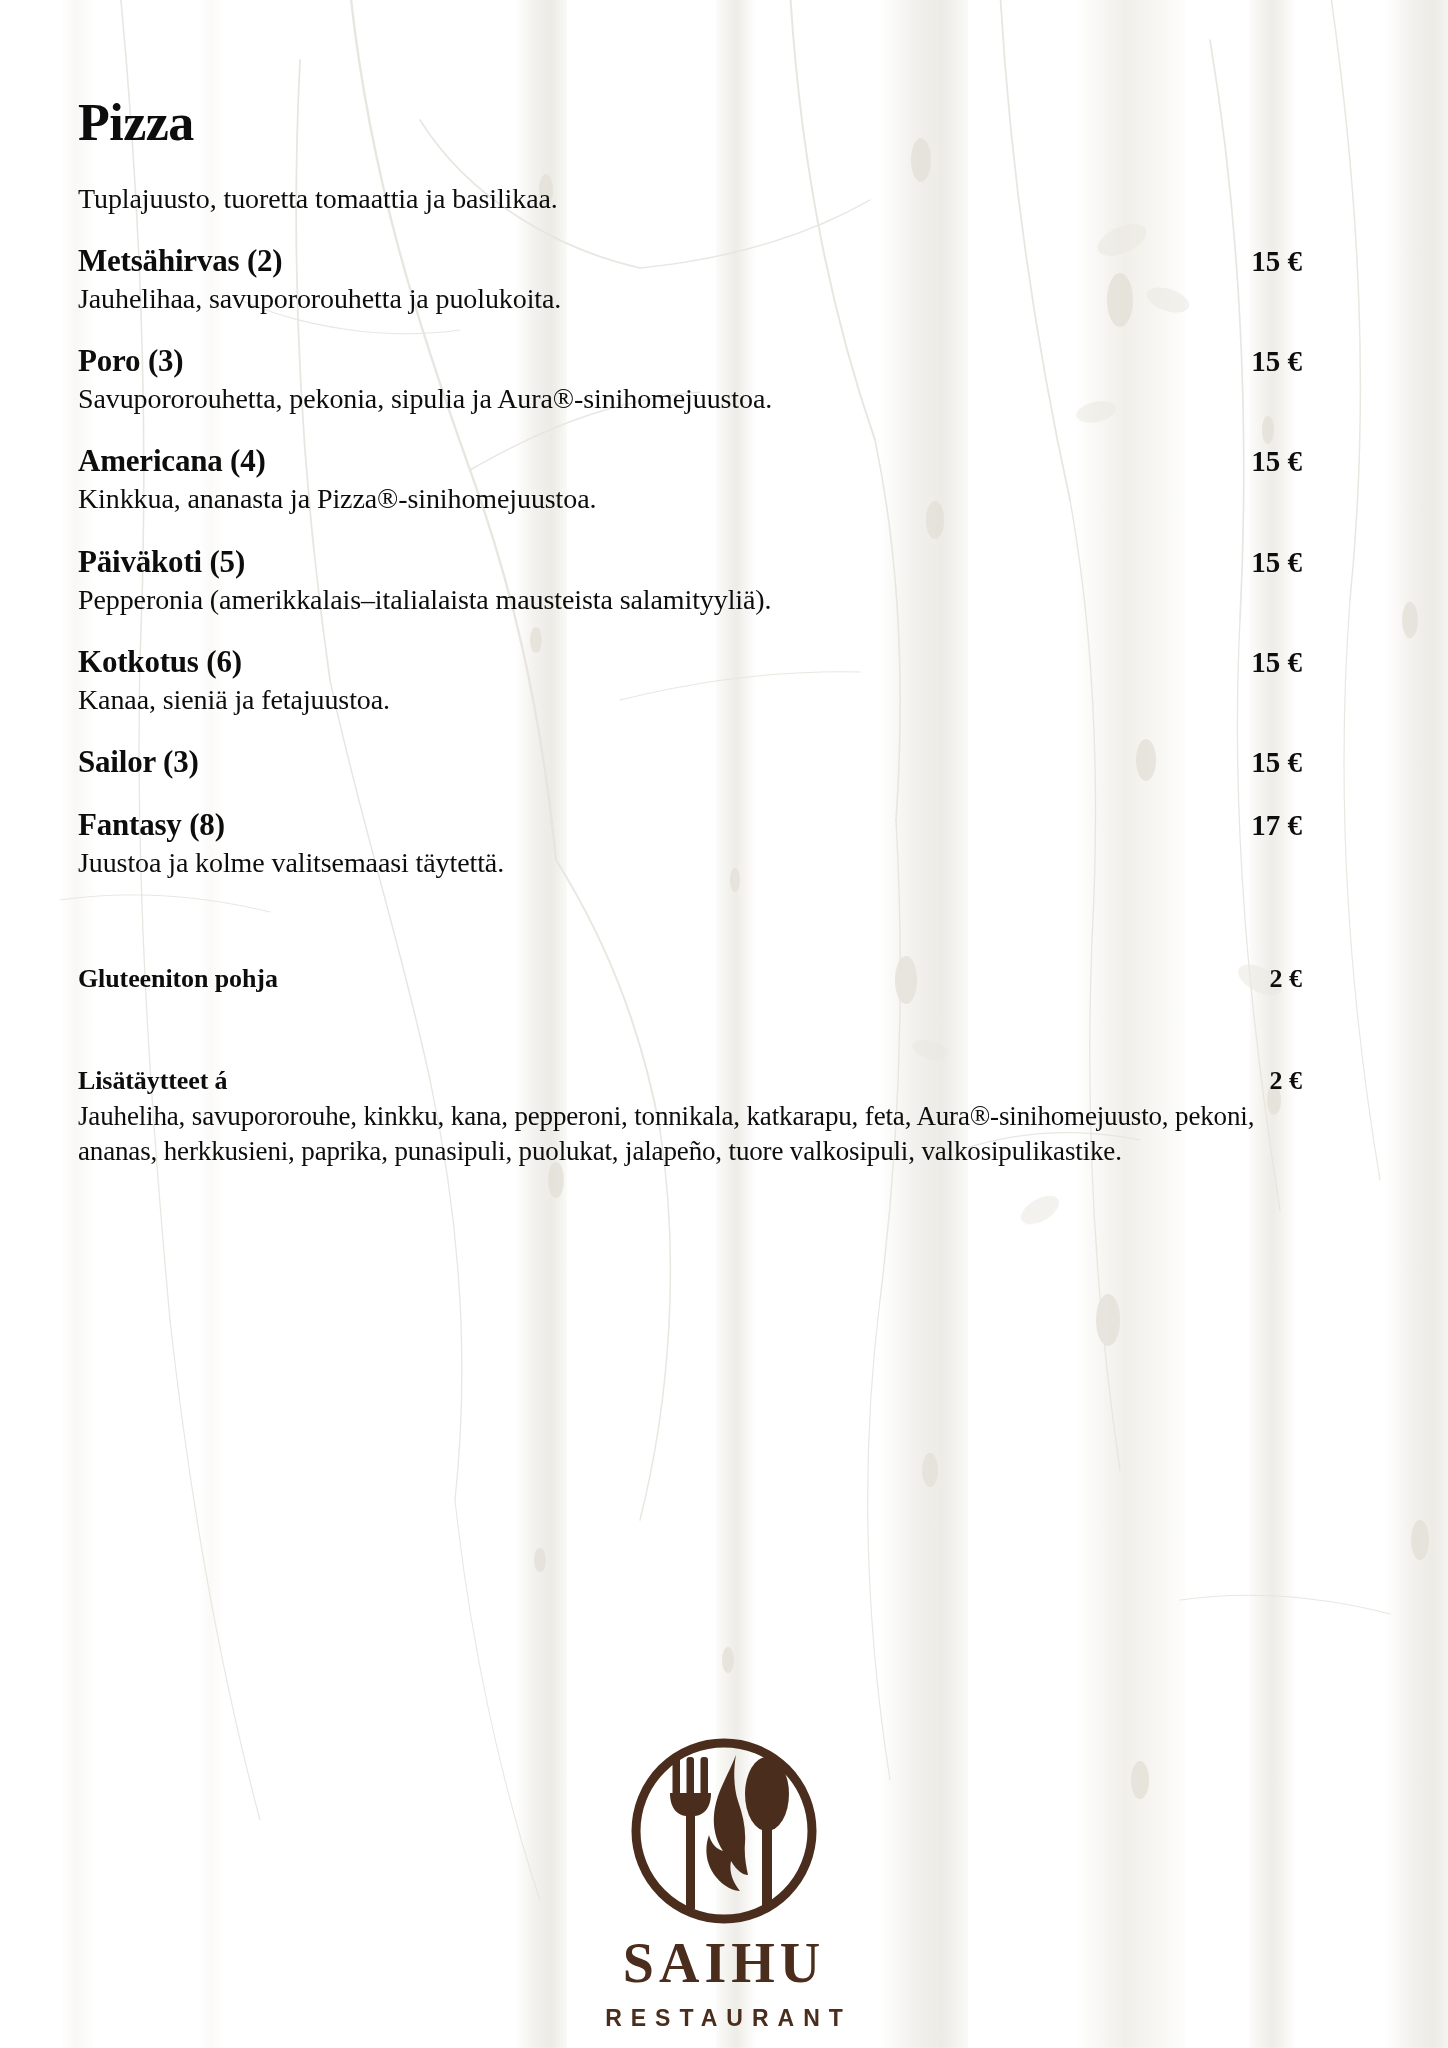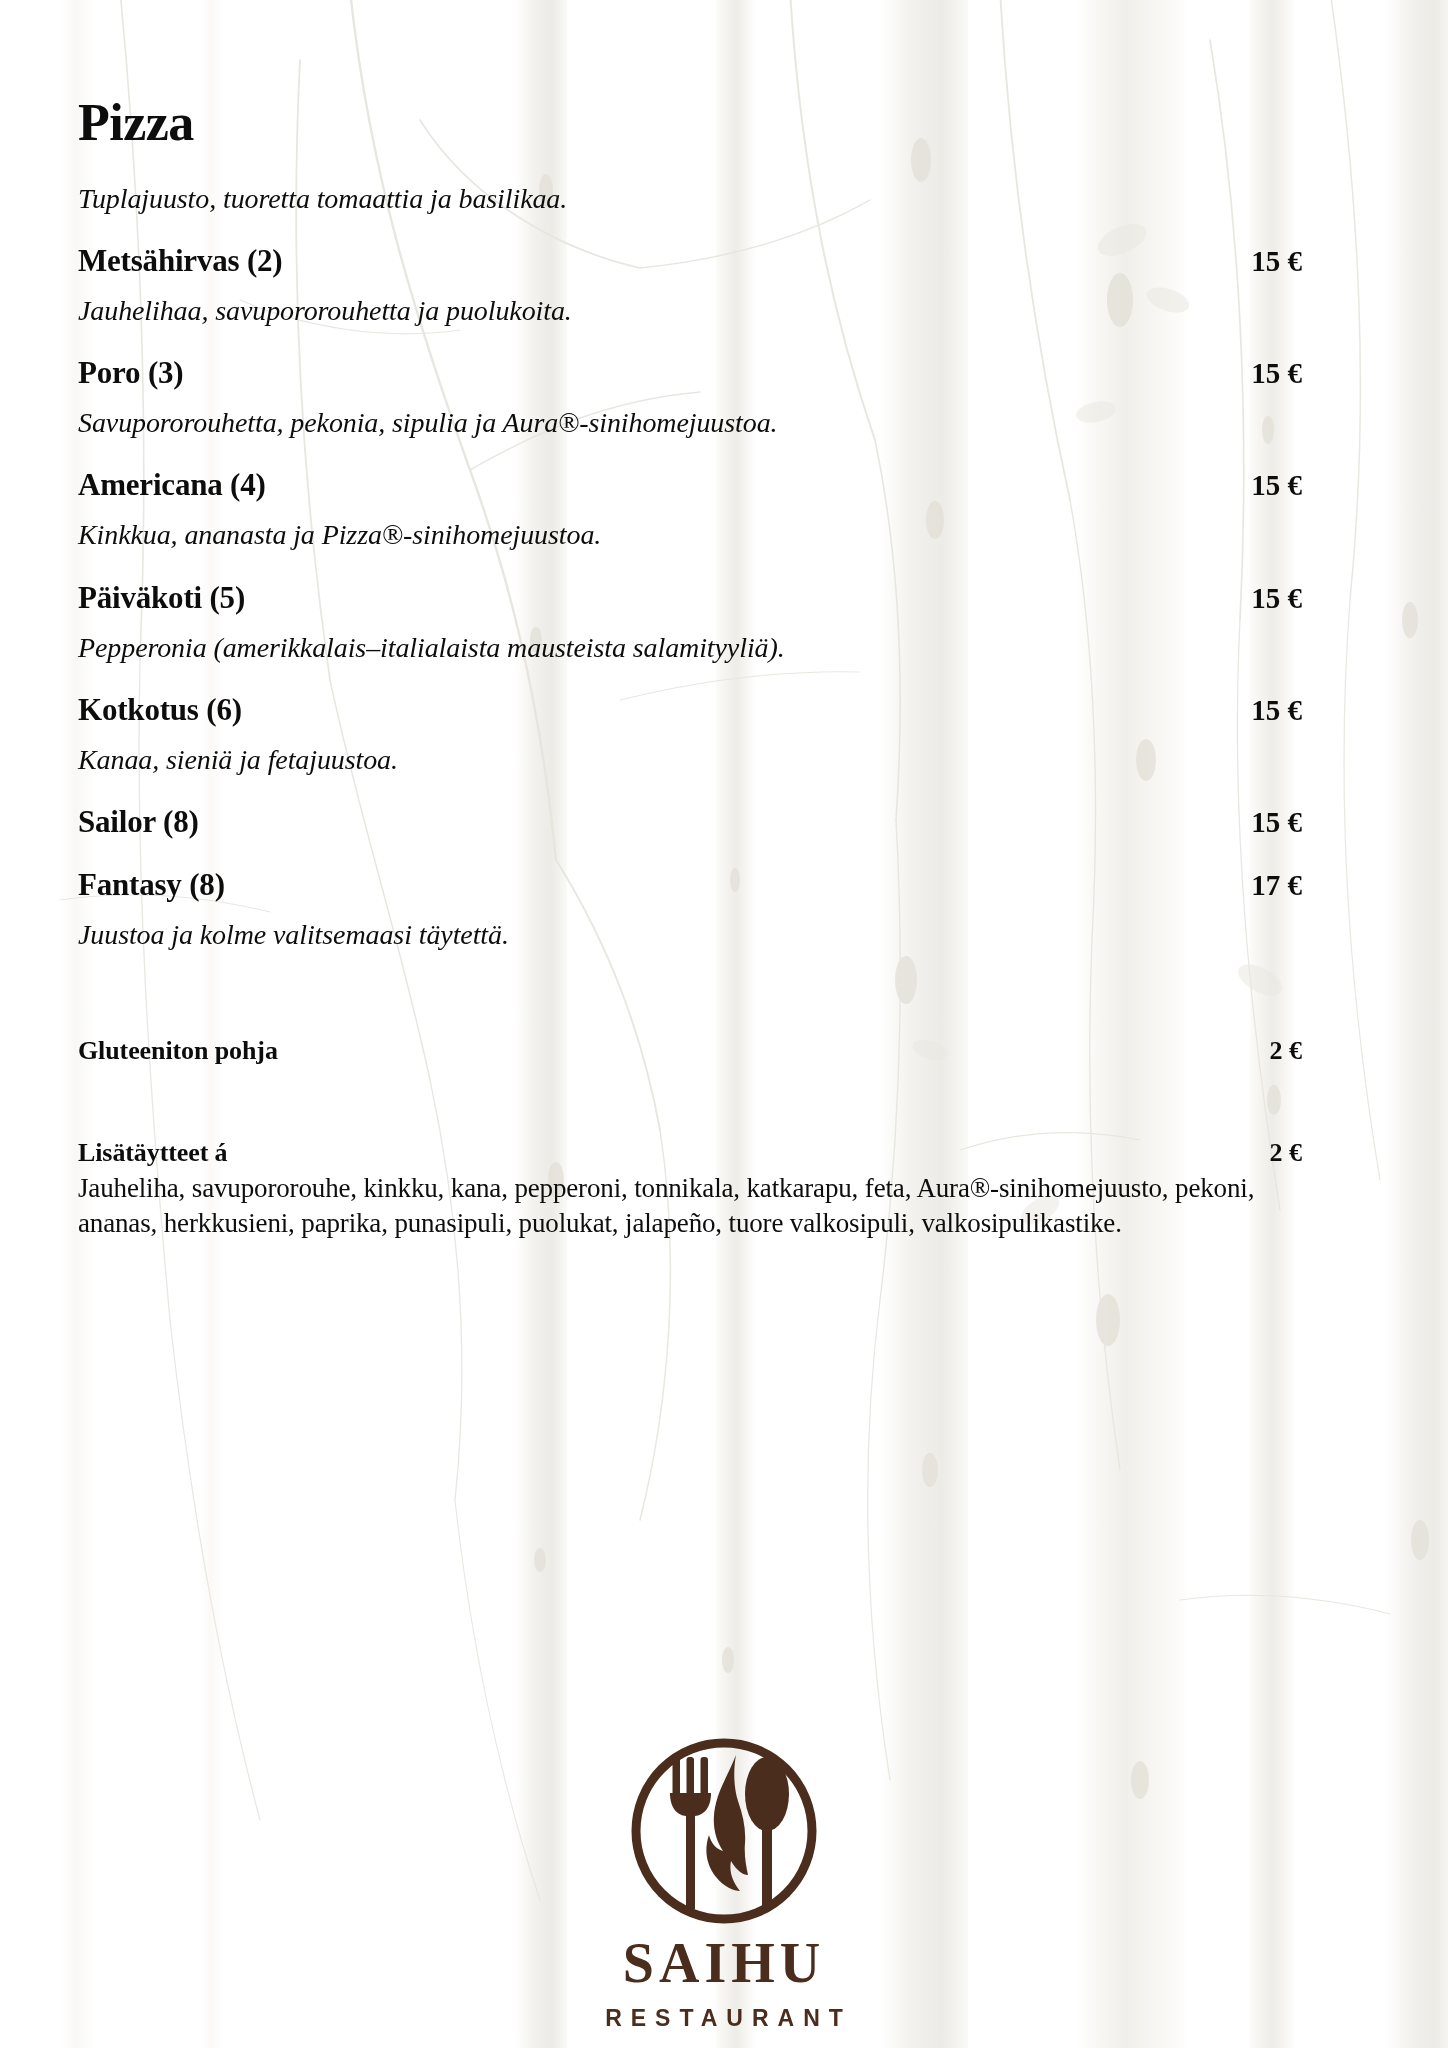--- a/index.html
+++ b/index.html
@@ -76,23 +76,22 @@
     font-weight: bold;
     white-space: nowrap;
     text-align: right;
     min-width: 92px;
     margin-right: 68px;
   }
 
   .item-desc {
     font-size: 28px;
     line-height: 1.26;
-    margin-top: 14px;
+    margin-top: 2px;
     letter-spacing: -0.1px;
-    font-style: italic;
   }
 
   
   .extras {
     margin-top: 84px;
   }
 
   .extras .menu-item {
     margin-bottom: 0;
   }
@@ -311,21 +310,21 @@
       <div class="item-head">
         <span class="item-name">Kotkotus (6)</span>
         <span class="item-dots"></span>
         <span class="item-price">15 €</span>
       </div>
       <div class="item-desc">Kanaa, sieniä ja fetajuustoa.</div>
     </li>
 
     <li class="menu-item">
       <div class="item-head">
-        <span class="item-name">Sailor (8)</span>
+        <span class="item-name">Sailor (3)</span>
         <span class="item-dots"></span>
         <span class="item-price">15 €</span>
       </div>
     </li>
 
     <li class="menu-item">
       <div class="item-head">
         <span class="item-name">Fantasy (8)</span>
         <span class="item-dots"></span>
         <span class="item-price">17 €</span>

